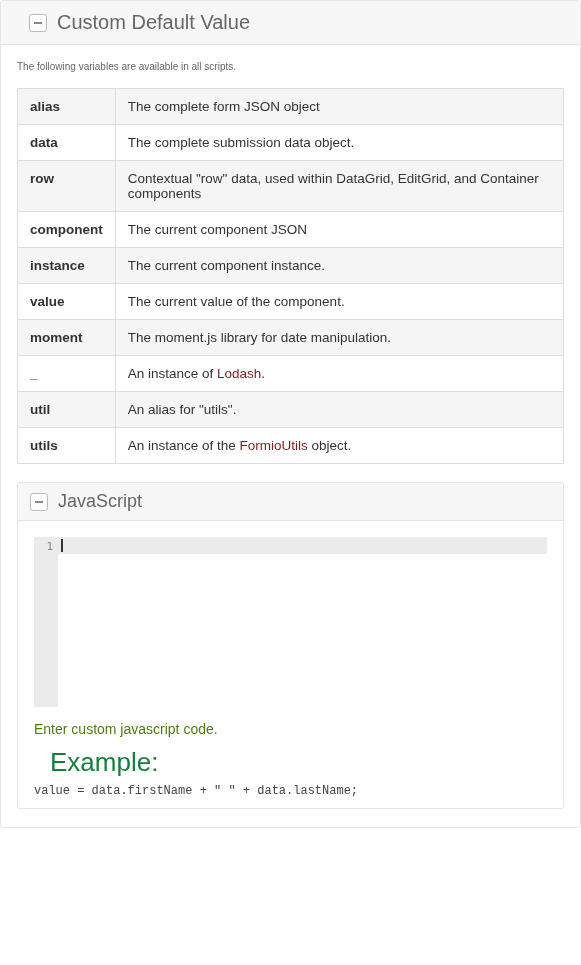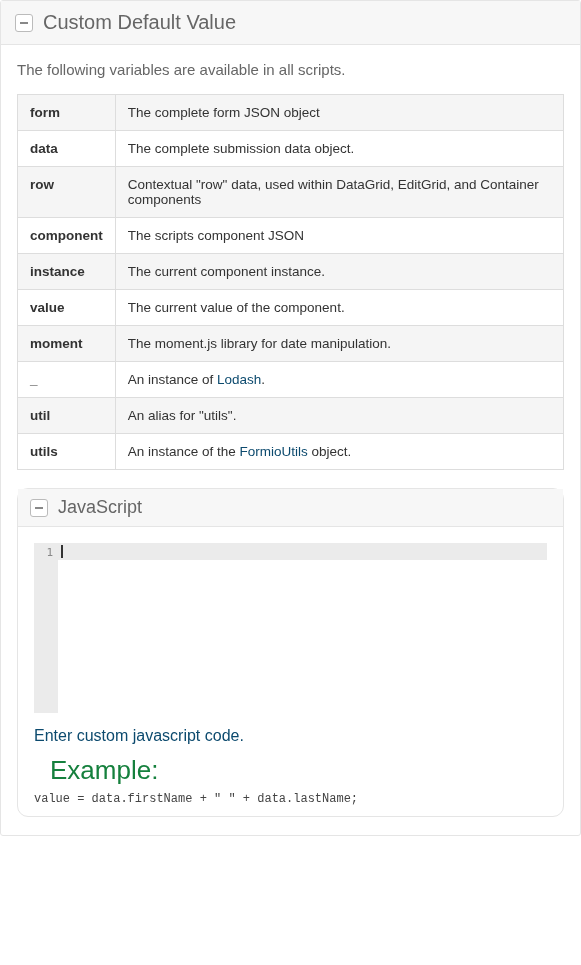--- a/index.html
+++ b/index.html
@@ -13,21 +13,21 @@
     width: 581px;
   }
   .panel {
     border: 1px solid #e5e5e5;
     border-radius: 3px;
     margin: 0;
   }
   .panel-header {
     background: #f7f7f7;
     border-bottom: 1px solid #e5e5e5;
-    padding: 10px 14px;
+    padding: 10px 28px;
     display: flex;
     align-items: center;
     gap: 10px;
   }
   .panel-title {
     font-size: 20px;
     font-weight: 400;
     color: #666;
     margin: 0;
   }
@@ -46,21 +46,21 @@
   .collapse-btn .bar {
     width: 8px;
     height: 2px;
     background: #888;
   }
   .panel-body {
     padding: 16px 16px 18px 16px;
   }
   .intro-text {
     color: #666;
-    font-size: 15px;
+    font-size: 10px;
     margin: 0 0 16px 0;
   }
   table.vars {
     width: 100%;
     border-collapse: collapse;
     border: 1px solid #ddd;
     font-size: 13.5px;
   }
   table.vars td {
     border: 1px solid #ddd;
@@ -72,27 +72,27 @@
   }
   table.vars tr:nth-child(even) td {
     background: #fff;
   }
   table.vars td.var-name {
     font-weight: 700;
     white-space: nowrap;
     width: 94px;
   }
   a.link {
-    color: #0c4a6e;
+    color: #7f1d1d;
     text-decoration: none;
   }
 
   .sub-panel {
     border: 1px solid #e5e5e5;
-    border-radius: 11px;
+    border-radius: 3px;
     margin-top: 18px;
   }
   .sub-panel .panel-header {
     padding: 8px 12px;
   }
   .sub-panel .panel-title {
     font-size: 18px;
   }
   .sub-panel .panel-body {
     padding: 16px 16px 10px 16px;
@@ -144,22 +144,22 @@
     outline: none;
     background: transparent;
     resize: none;
     font-family: Consolas, Menlo, monospace;
     font-size: 12px;
     padding: 2px 4px;
     color: #333;
   }
 
   .help-text {
-    color: #0c4a6e;
-    font-size: 16px;
+    color: #4d7c0f;
+    font-size: 14px;
     margin: 14px 0 8px 0;
   }
   .example-heading {
     font-size: 26px;
     font-weight: 400;
     color: #15803d;
     margin: 10px 0 6px 16px;
   }
   .example-code {
     font-family: Consolas, Menlo, "Courier New", monospace;
@@ -178,34 +178,34 @@
         <span class="bar"></span>
       </span>
     <h2 class="panel-title">Custom Default Value</h2>
   </div>
   <div class="panel-body">
     <p class="intro-text">The following variables are available in all scripts.</p>
 
     <table class="vars">
       <tbody id="vars-body">
           <tr>
-            <td class="var-name">form</td>
+            <td class="var-name">alias</td>
             <td>The complete form JSON object</td>
           </tr>
           <tr>
             <td class="var-name">data</td>
             <td>The complete submission data object.</td>
           </tr>
           <tr>
             <td class="var-name">row</td>
             <td>Contextual "row" data, used within DataGrid, EditGrid, and Container components</td>
           </tr>
           <tr>
             <td class="var-name">component</td>
-            <td>The scripts component JSON</td>
+            <td>The current component JSON</td>
           </tr>
           <tr>
             <td class="var-name">instance</td>
             <td>The current component instance.</td>
           </tr>
           <tr>
             <td class="var-name">value</td>
             <td>The current value of the component.</td>
           </tr>
           <tr>

